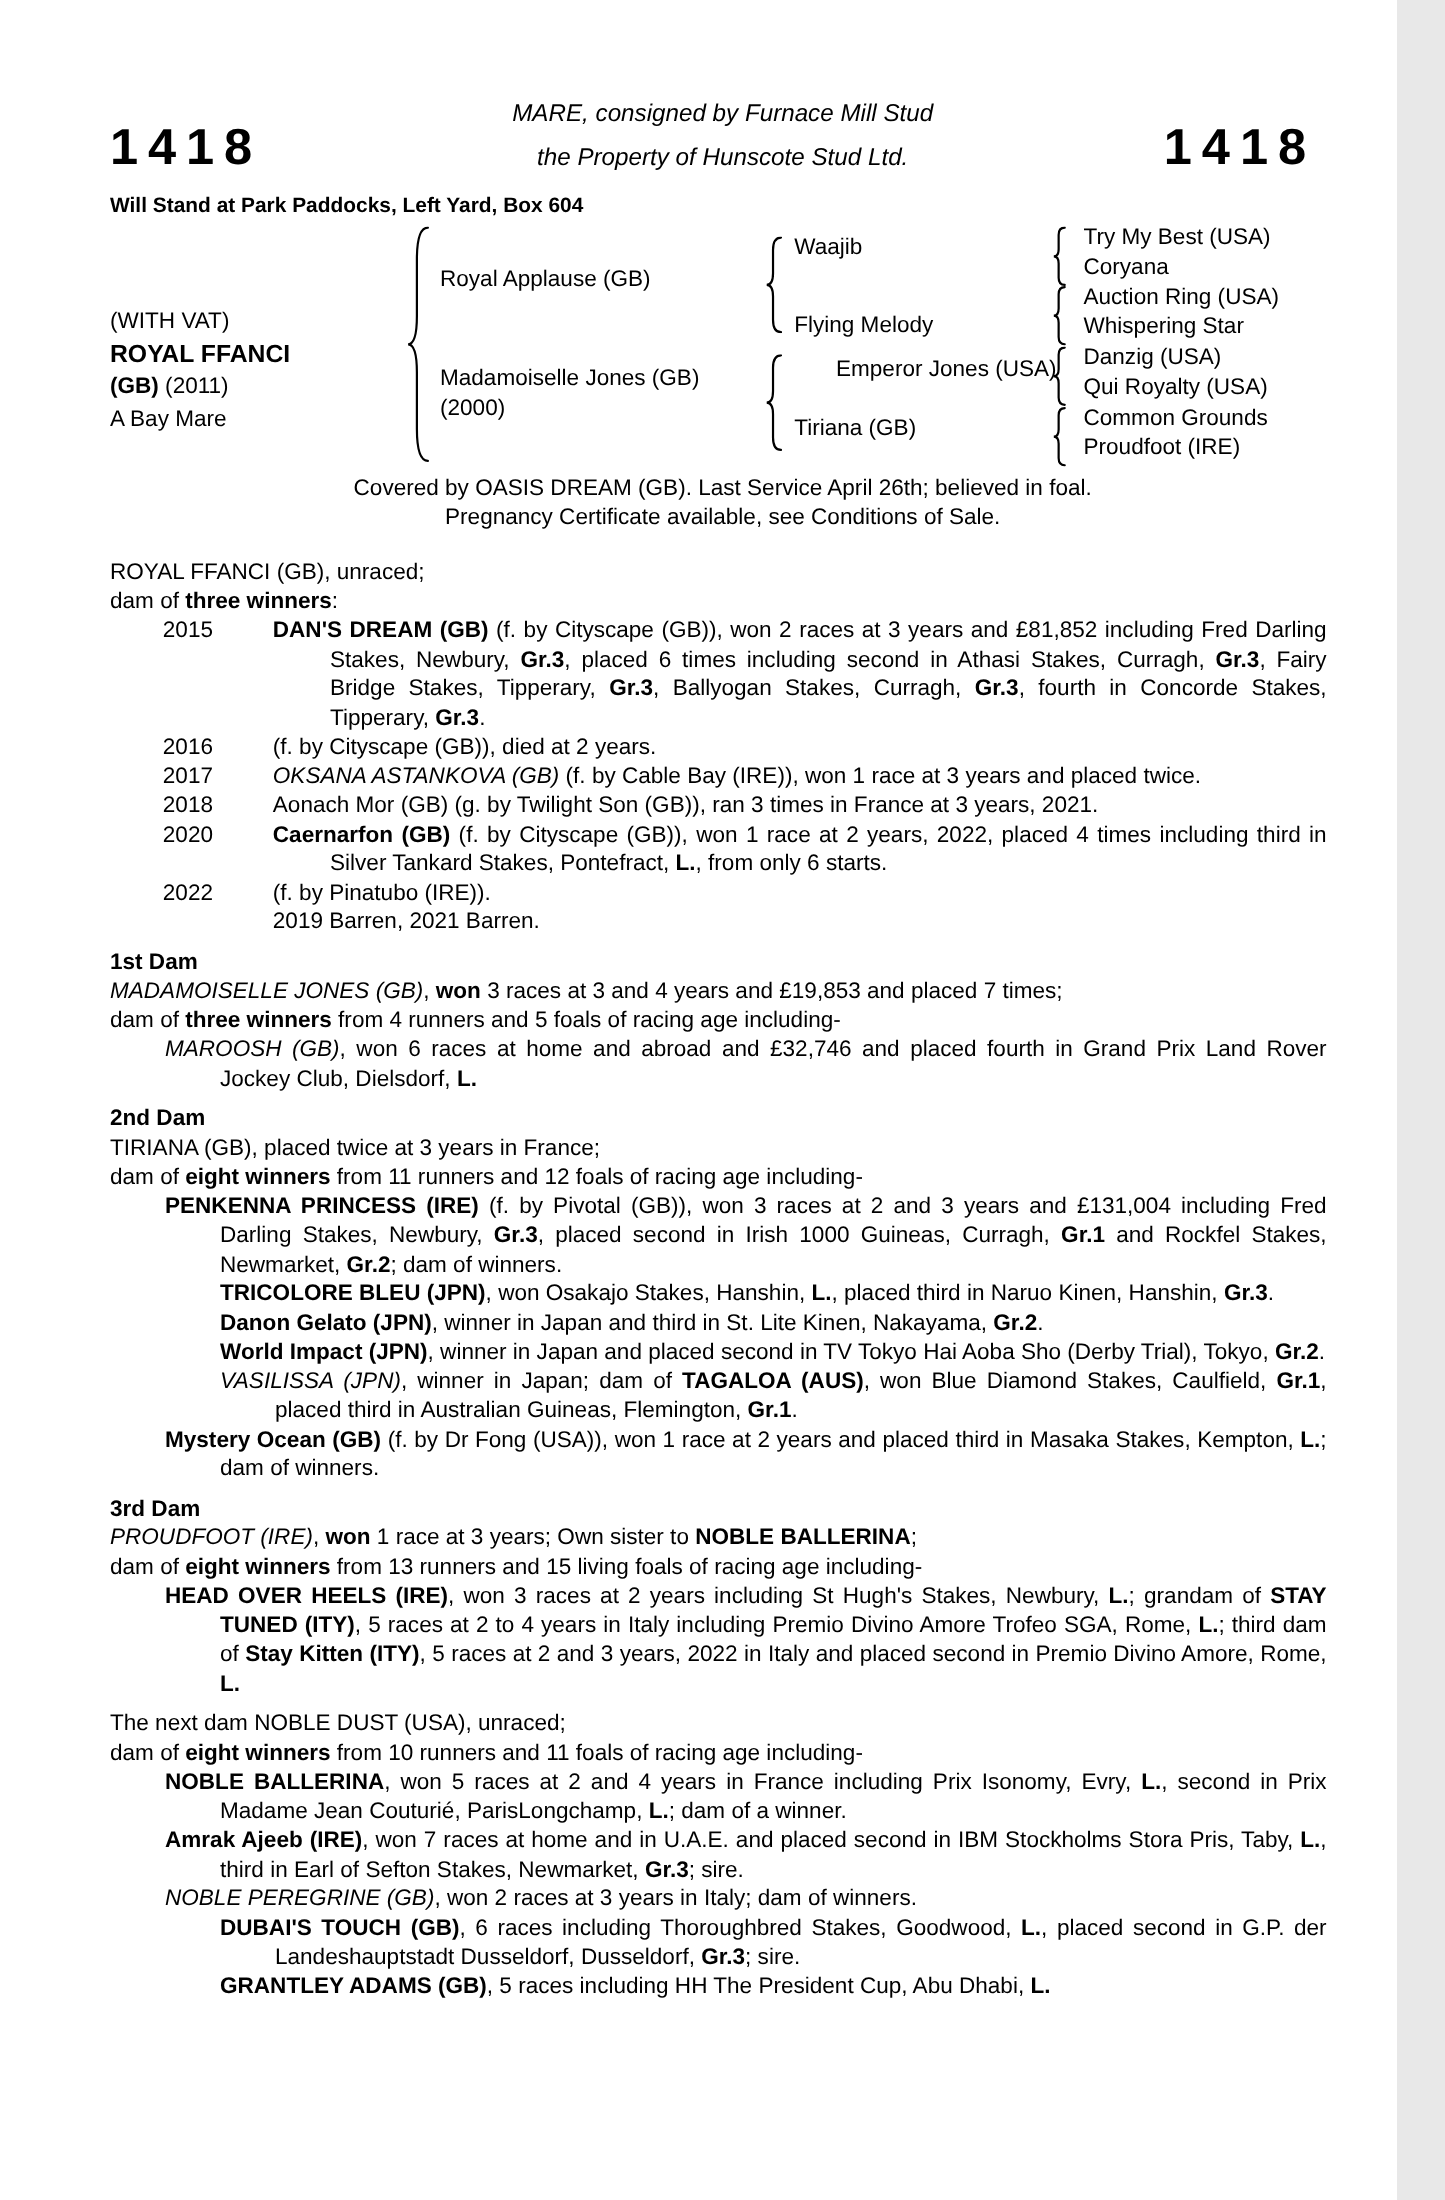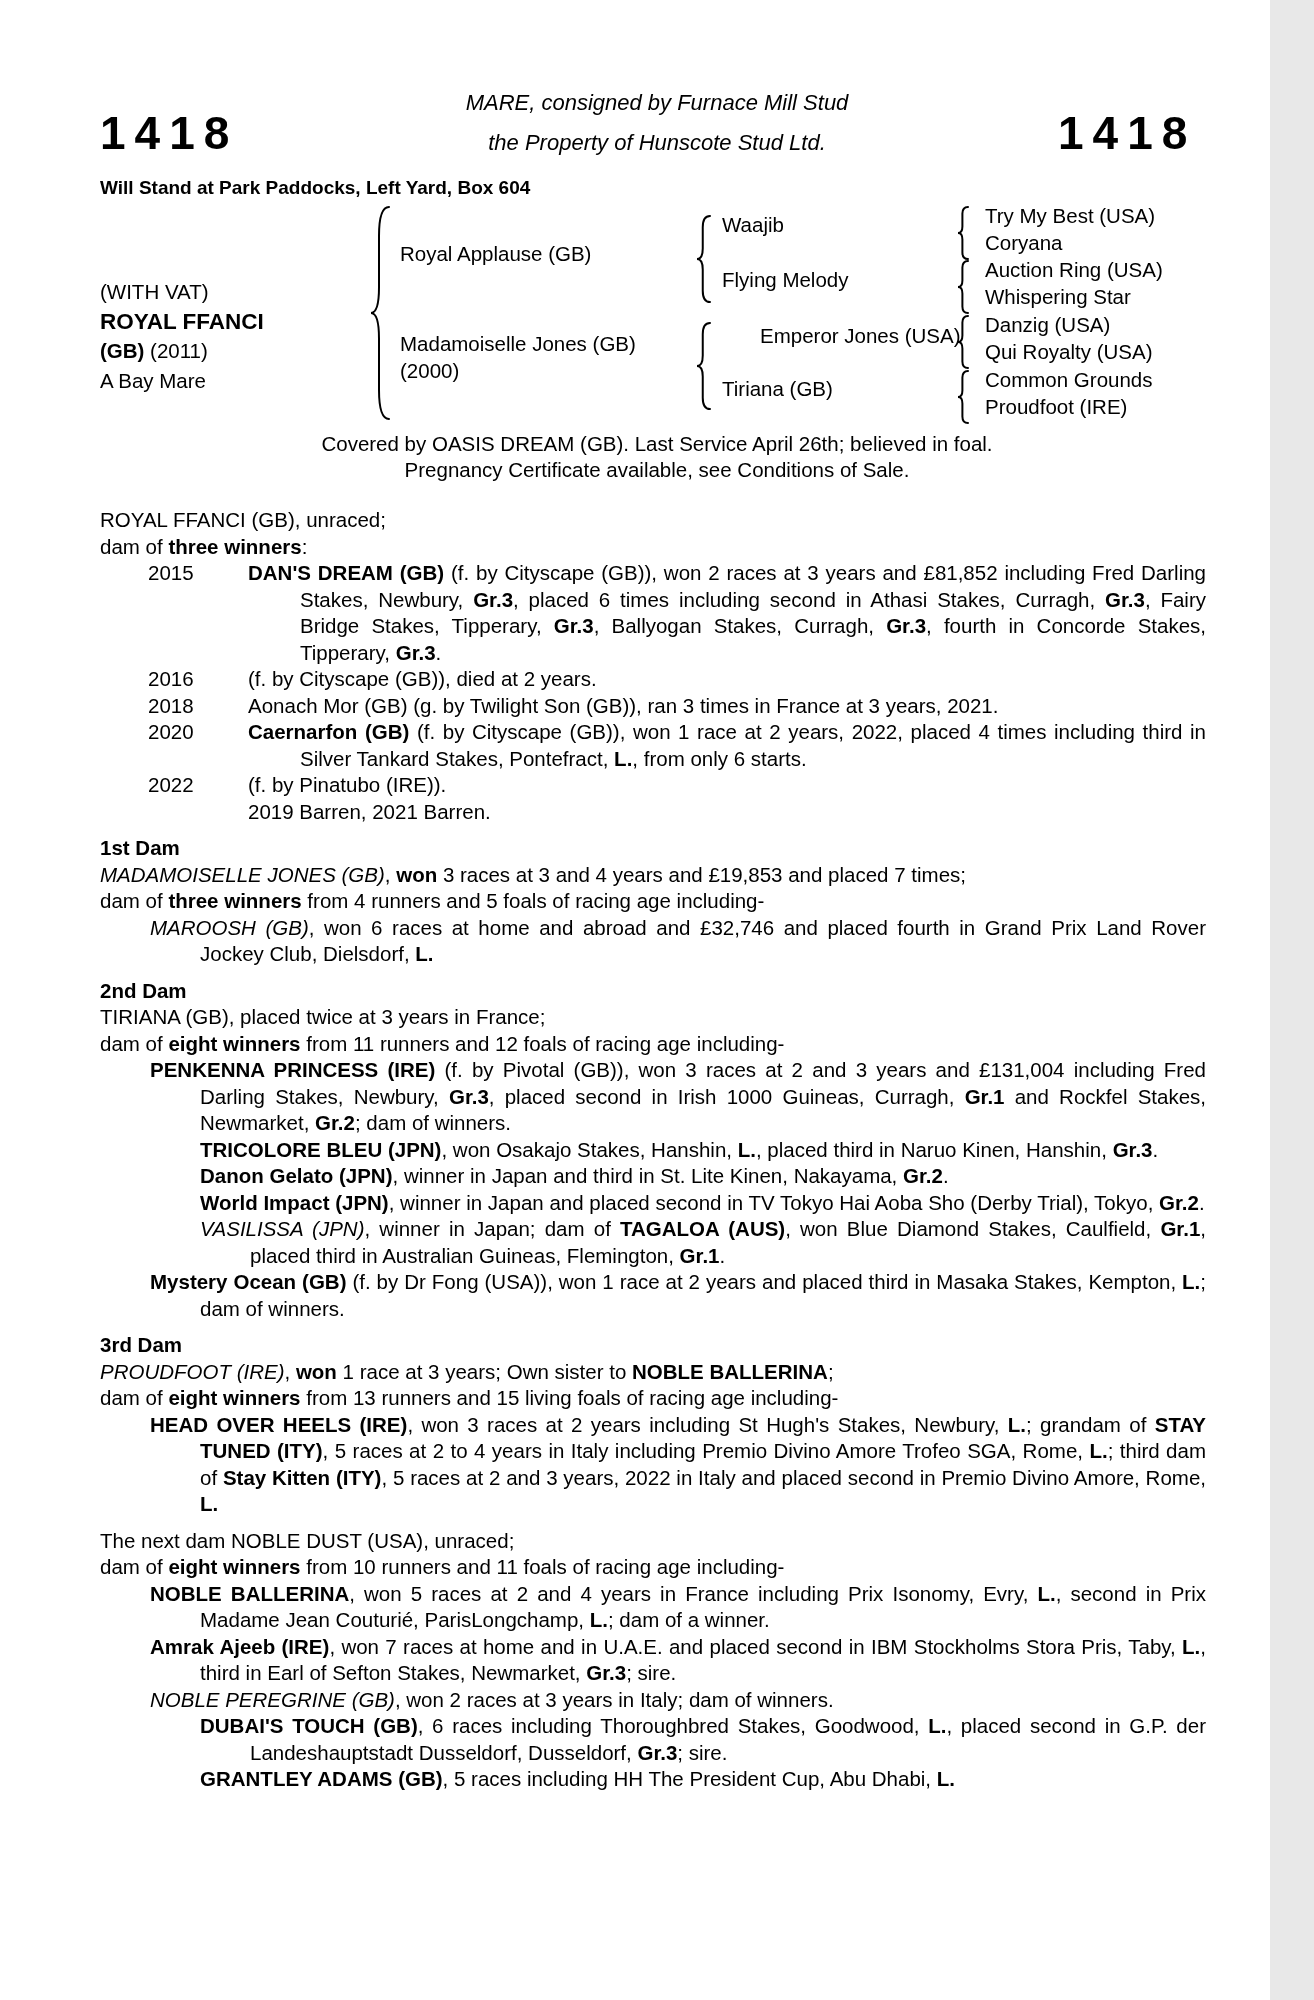--- a/index.html
+++ b/index.html
@@ -89,21 +89,21 @@
     </div>
 
     <span class="brace" style="left:696px; top:215px;"><svg width="15" height="88" viewBox="0 0 15 88">
           <path d="M 14 1 Q 6.75 1 6.75 12.32 L 6.75 33.44 Q 6.75 44 1 44 Q 6.75 44 6.75 54.56 L 6.75 75.67999999999999 Q 6.75 87 14 87" fill="none" stroke="#000" stroke-width="2" stroke-linecap="round"></path>
         </svg></span>
     <span class="brace" style="left:696px; top:322px;"><svg width="15" height="88" viewBox="0 0 15 88">
           <path d="M 14 1 Q 6.75 1 6.75 12.32 L 6.75 33.44 Q 6.75 44 1 44 Q 6.75 44 6.75 54.56 L 6.75 75.67999999999999 Q 6.75 87 14 87" fill="none" stroke="#000" stroke-width="2" stroke-linecap="round"></path>
         </svg></span>
 
     <div class="ped-cell" style="left:722px; top:212px;">Waajib</div>
-    <div class="ped-cell" style="left:722px; top:267px;">Flying Melody</div>
+    <div class="ped-cell" style="left:722px; top:283px;">Flying Melody</div>
     <div class="ped-cell" style="left:760px; top:323px;">Emperor Jones (USA)</div>
     <div class="ped-cell" style="left:722px; top:376px;">Tiriana (GB)</div>
 
     <span class="brace" style="left:957px; top:206px;"><svg width="12" height="54" viewBox="0 0 12 54">
           <path d="M 11 1 Q 5.4 1 5.4 7.5600000000000005 L 5.4 20.52 Q 5.4 27 1 27 Q 5.4 27 5.4 33.48 L 5.4 46.44 Q 5.4 53 11 53" fill="none" stroke="#000" stroke-width="2" stroke-linecap="round"></path>
         </svg></span>
     <span class="brace" style="left:957px; top:260px;"><svg width="12" height="54" viewBox="0 0 12 54">
           <path d="M 11 1 Q 5.4 1 5.4 7.5600000000000005 L 5.4 20.52 Q 5.4 27 1 27 Q 5.4 27 5.4 33.48 L 5.4 46.44 Q 5.4 53 11 53" fill="none" stroke="#000" stroke-width="2" stroke-linecap="round"></path>
         </svg></span>
     <span class="brace" style="left:957px; top:315px;"><svg width="12" height="54" viewBox="0 0 12 54">
@@ -126,20 +126,21 @@
   <div class="abs covered">
     <div>Covered by OASIS DREAM (GB). Last Service April 26th; believed in foal.</div>
     <div>Pregnancy Certificate available, see Conditions of Sale.</div>
   </div>
 
   <div id="bodytext">
       <p class="para k-flush"><span>ROYAL FFANCI (GB), unraced;</span></p>
       <p class="para k-flush"><span>dam of </span><span class="b">three winners</span><span>:</span></p>
       <p class="para k-prog"><span class="year">2015</span><span class="b">DAN'S DREAM (GB)</span><span> (f. by Cityscape (GB)), won 2 races at 3 years and £81,852 including Fred Darling Stakes, Newbury, </span><span class="b">Gr.3</span><span>, placed 6 times including second in Athasi Stakes, Curragh, </span><span class="b">Gr.3</span><span>, Fairy Bridge Stakes, Tipperary, </span><span class="b">Gr.3</span><span>, Ballyogan Stakes, Curragh, </span><span class="b">Gr.3</span><span>, fourth in Concorde Stakes, Tipperary, </span><span class="b">Gr.3</span><span>.</span></p>
       <p class="para k-prog"><span class="year">2016</span><span>(f. by Cityscape (GB)), died at 2 years.</span></p>
+      <p class="para k-prog"><span class="year">2017</span><span class="i">OKSANA ASTANKOVA (GB)</span><span> (f. by Cable Bay (IRE)), won 1 race at 3 years and placed twice.</span></p>
       <p class="para k-prog"><span class="year">2018</span><span>Aonach Mor (GB) (g. by Twilight Son (GB)), ran 3 times in France at 3 years, 2021.</span></p>
       <p class="para k-prog"><span class="year">2020</span><span class="b">Caernarfon (GB)</span><span> (f. by Cityscape (GB)), won 1 race at 2 years, 2022, placed 4 times including third in Silver Tankard Stakes, Pontefract, </span><span class="b">L.</span><span>, from only 6 starts.</span></p>
       <p class="para k-prog"><span class="year">2022</span><span>(f. by Pinatubo (IRE)).</span></p>
       <p class="para k-noyear"><span>2019 Barren, 2021 Barren.</span></p>
       <p class="para k-head"><span class="b">1st Dam</span></p>
       <p class="para k-flush"><span class="i">MADAMOISELLE JONES (GB)</span><span>, </span><span class="b">won</span><span> 3 races at 3 and 4 years and £19,853 and placed 7 times;</span></p>
       <p class="para k-flush"><span>dam of </span><span class="b">three winners</span><span> from 4 runners and 5 foals of racing age including-</span></p>
       <p class="para k-l1"><span class="i">MAROOSH (GB)</span><span>, won 6 races at home and abroad and £32,746 and placed fourth in Grand Prix Land Rover Jockey Club, Dielsdorf, </span><span class="b">L.</span></p>
       <p class="para k-head"><span class="b">2nd Dam</span></p>
       <p class="para k-flush"><span>TIRIANA (GB), placed twice at 3 years in France;</span></p>

